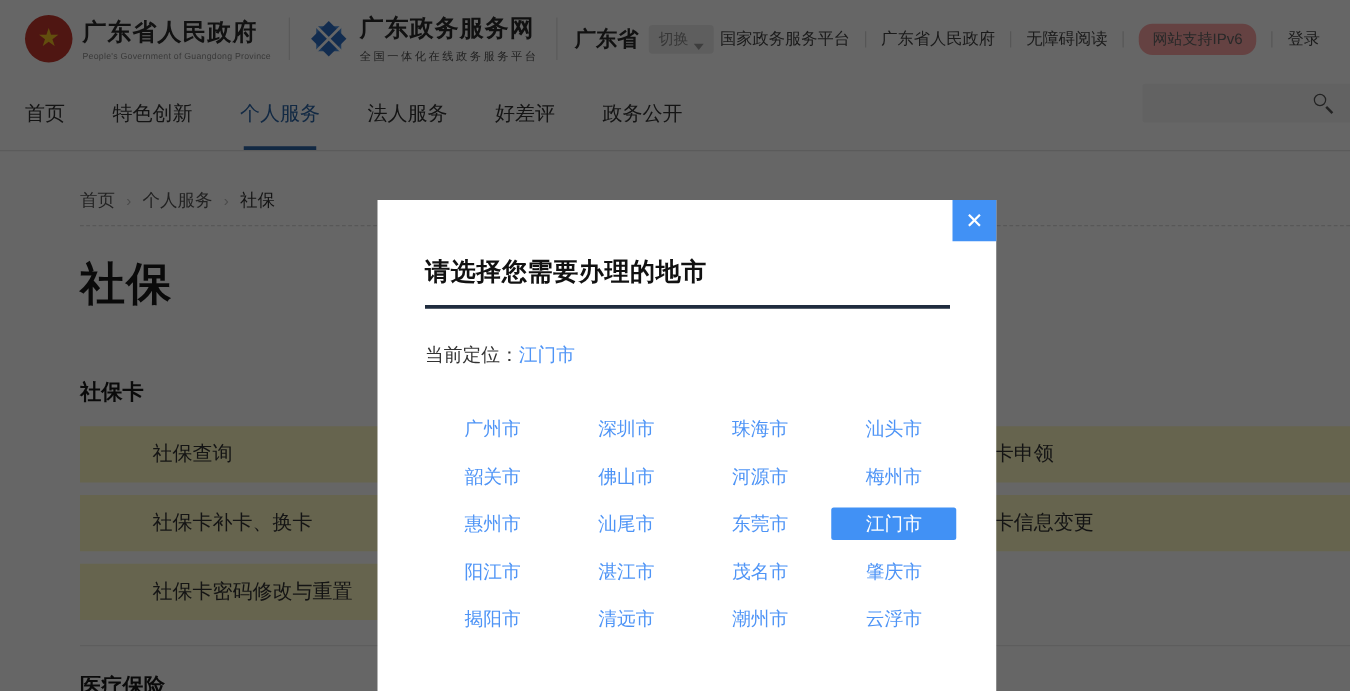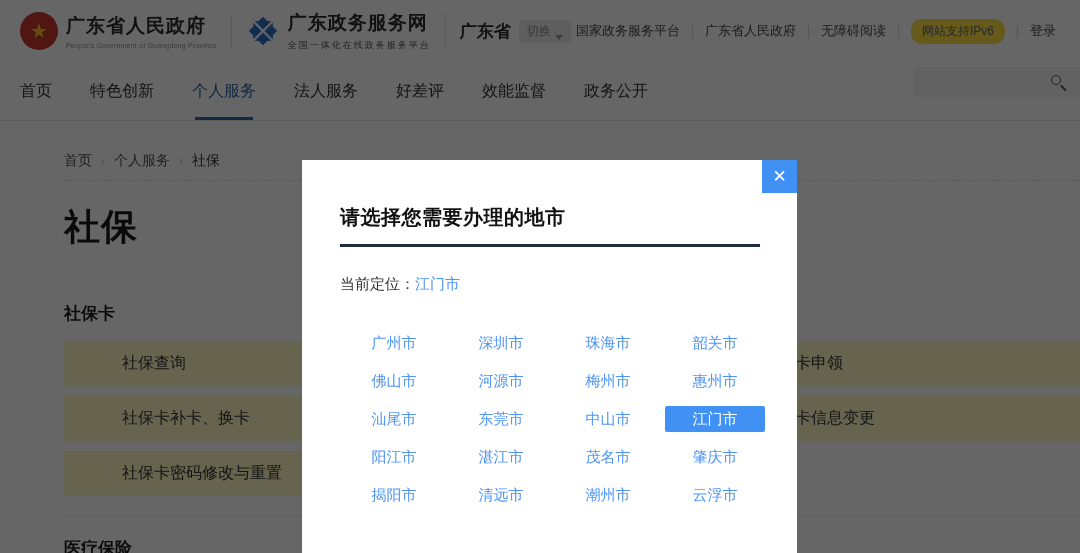--- a/index.html
+++ b/index.html
@@ -17,21 +17,21 @@
   .svc-logo { display:flex; align-items:center; }
   .svc-text { margin-left:8px; }
   .svc-sub { font-size:9px; color:#555; letter-spacing:2px; margin-top:3px; white-space:nowrap; }
   .region { display:flex; align-items:center; }
   .region-name { font-size:17px; font-weight:bold; color:#2b2b2b; white-space:nowrap; }
   .switch-pill { margin-left:8px; background:#ececec; border-radius:3px; font-size:12px; color:#8a8a8a; padding:3px 8px; display:flex; align-items:flex-end; cursor:pointer; white-space:nowrap; }
   .caret-down { width:0; height:0; border-left:4px solid transparent; border-right:4px solid transparent; border-top:5px solid #9a9a9a; margin-left:4px; }
   .top-right { margin-left:auto; display:flex; align-items:center; gap:12px; font-size:13px; color:#454545; white-space:nowrap; }
   .top-link { cursor:pointer; }
   .hsep { width:1px; height:13px; background:#d8d8d8; }
-  .ipv6 { background:#fde047; border-radius:11px; padding:4px 11px; font-size:12px; color:#666; }
+  .ipv6 { background:#fca5a5; border-radius:11px; padding:4px 11px; font-size:12px; color:#666; }
 
   
   .main-nav { height:58px; background:#fff; display:flex; align-items:stretch; padding:0 20px; position:relative; box-shadow:0 1px 0 #e3e3e3; }
   .tab { font-size:16px; color:#333; margin-right:38px; display:flex; align-items:center; position:relative; cursor:pointer; }
   .tab.active { color:#2d66a8; }
   .tab.active::after { content:""; position:absolute; left:50%; transform:translateX(-50%); bottom:0; width:58px; height:3px; background:#2d66a8; }
   .search-box { position:absolute; right:-4px; top:5px; width:170px; height:31px; background:#f4f4f4; border:none; border-radius:2px; outline:none; padding:0 36px 0 10px; font-size:13px; }
   .search-btn { position:absolute; right:12px; top:12px; width:18px; height:18px; cursor:pointer; }
   .search-btn .lens { position:absolute; left:1px; top:1px; width:10px; height:10px; border:1.6px solid #555; border-radius:50%; }
   .search-btn .handle { position:absolute; width:7px; height:1.8px; background:#555; transform:rotate(45deg); right:1px; bottom:3px; }
@@ -112,21 +112,20 @@
       <span class="top-link">登录</span>
     </div>
   </div>
 
   <div class="main-nav">
     <div class="tab">首页</div>
     <div class="tab">特色创新</div>
     <div class="tab active">个人服务</div>
     <div class="tab">法人服务</div>
     <div class="tab">好差评</div>
-    <div class="tab">效能监督</div>
     <div class="tab">政务公开</div>
     <input class="search-box" style="">
     <div class="search-btn">
       <span class="lens"></span>
         <span class="handle"></span>
     </div>
   </div>
 
   <div class="content">
     <div class="breadcrumb">
@@ -162,28 +161,28 @@
     <div class="modal-close">✕</div>
     <div class="modal-title">请选择您需要办理的地市</div>
     <div class="title-rule"></div>
     <div class="location-line">
       <span>当前定位：</span><span class="loc-value">江门市</span>
     </div>
     <div class="city-grid">
       <div class="city">广州市</div>
       <div class="city">深圳市</div>
       <div class="city">珠海市</div>
+      <div class="city">汕头市</div>
       <div class="city">韶关市</div>
       <div class="city">佛山市</div>
       <div class="city">河源市</div>
       <div class="city">梅州市</div>
       <div class="city">惠州市</div>
       <div class="city">汕尾市</div>
       <div class="city">东莞市</div>
-      <div class="city">中山市</div>
       <div class="city selected">江门市</div>
       <div class="city">阳江市</div>
       <div class="city">湛江市</div>
       <div class="city">茂名市</div>
       <div class="city">肇庆市</div>
       <div class="city">揭阳市</div>
       <div class="city">清远市</div>
       <div class="city">潮州市</div>
       <div class="city">云浮市</div>
     </div>

